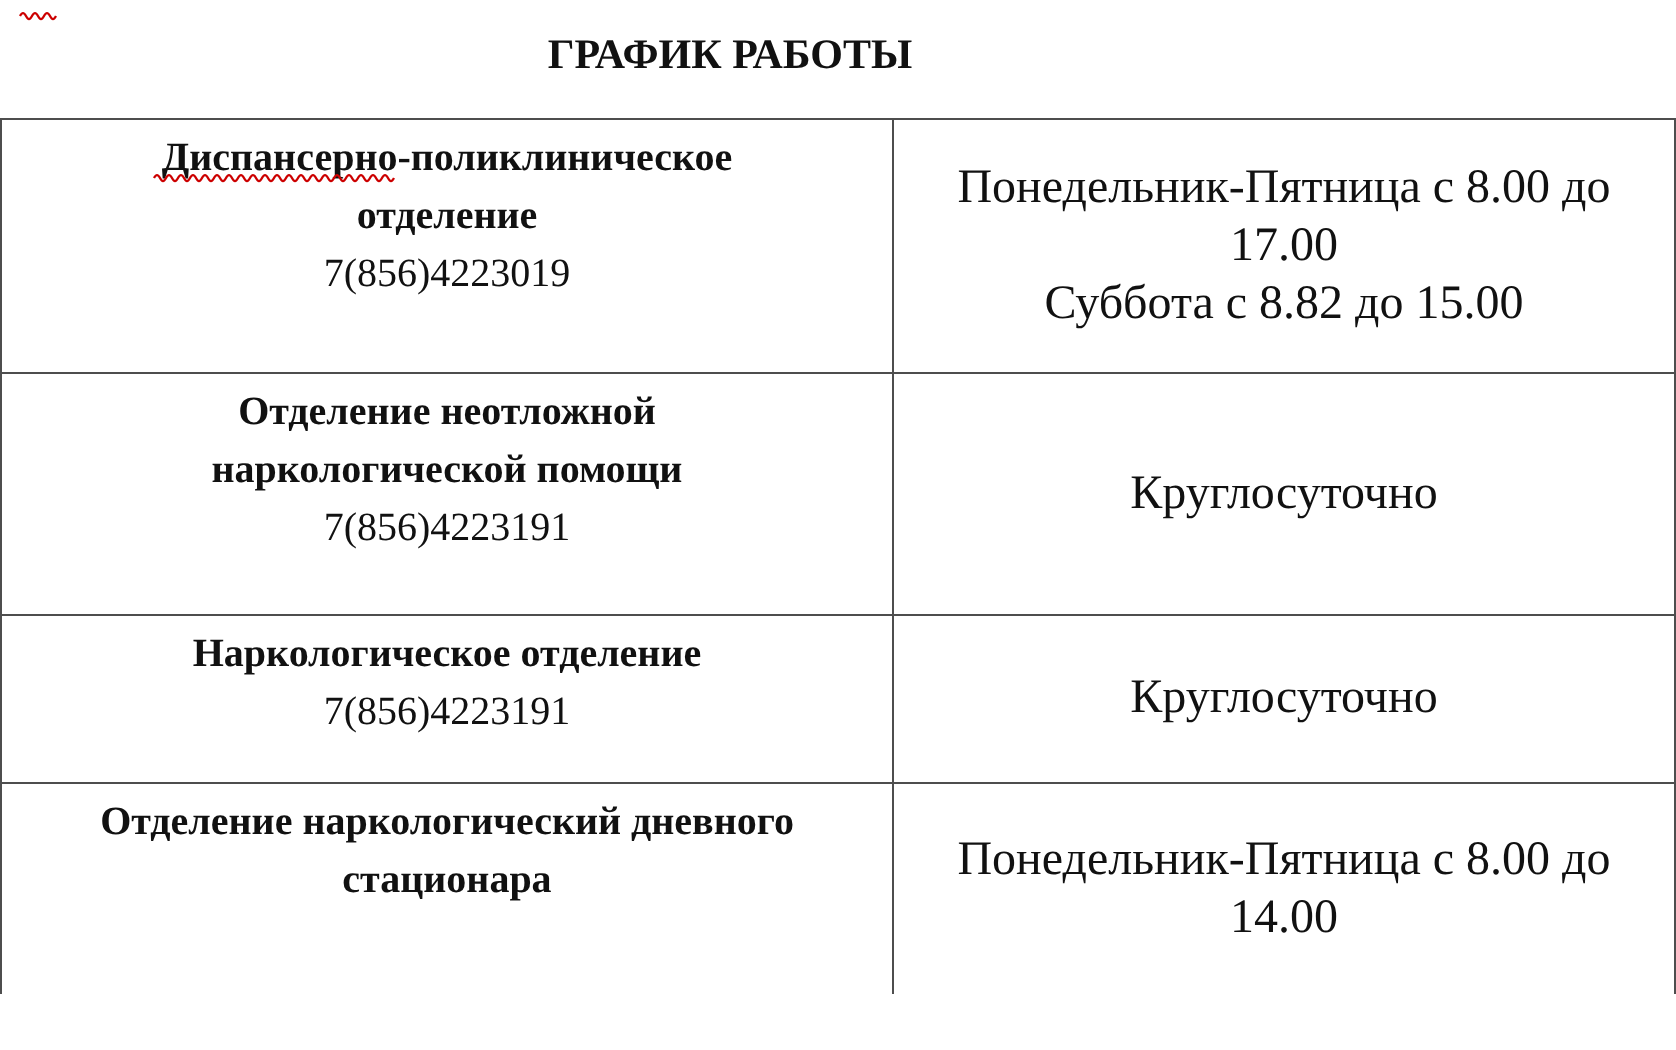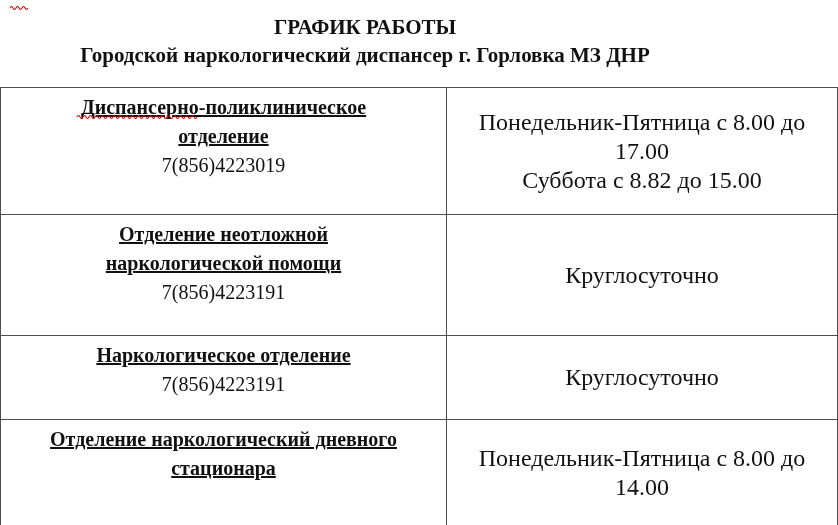--- a/index.html
+++ b/index.html
@@ -47,21 +47,21 @@
   }
   .sched-cell {
     flex: 1 1 auto;
     display: flex;
     flex-direction: column;
     justify-content: center;
     align-items: center;
     text-align: center;
     padding: 0 24px;
   }
-  .dept-line { font-size: 20px; font-weight: bold; line-height: 29px; position: relative; text-decoration: underline; }
+  .dept-line { font-size: 20px; font-weight: bold; line-height: 29px; position: relative; }
   .phone-line { font-size: 20px; font-weight: normal; line-height: 29px; }
   .sched-line { font-size: 24px; font-weight: normal; line-height: 29px; }
 
   
   svg.squiggle { display: block; overflow: visible; }
   .squiggle-under {
     position: absolute;
     left: calc(50% - 168px);
     bottom: 2px;
     width: 162px; height: 6px;
@@ -76,21 +76,20 @@
 <body>
 
 <div class="page">
 
   <svg class="squiggle squiggle-corner" fill="none" xmlns="http://www.w3.org/2000/svg" viewBox="0 0 24 8">
     <path stroke-width="1.5" stroke="#cc0000" d="M0 4 q2 -4 4 0 q2 4 4 0 q2 -4 4 0 q2 4 4 0 q2 -4 4 0 q2 4 4 0"></path>
   </svg>
 
   <div class="header">
     <div class="title">ГРАФИК РАБОТЫ</div>
-    <div class="subtitle">Городской наркологический диспансер г. Горловка МЗ ДНР</div>
   </div>
 
   <div class="schedule-table">
 
     <div class="t-row">
       <div class="dept-cell">
         <div class="dept-line">
           <span>Диспансерно-поликлиническое</span>
           <svg class="squiggle squiggle-under" fill="none" xmlns="http://www.w3.org/2000/svg" viewBox="0 0 160 8">
             <path stroke-width="1.5" stroke="#cc0000" d="M0 4 q2 -4 4 0 q2 4 4 0 q2 -4 4 0 q2 4 4 0 q2 -4 4 0 q2 4 4 0 q2 -4 4 0 q2 4 4 0 q2 -4 4 0 q2 4 4 0 q2 -4 4 0 q2 4 4 0 q2 -4 4 0 q2 4 4 0 q2 -4 4 0 q2 4 4 0 q2 -4 4 0 q2 4 4 0 q2 -4 4 0 q2 4 4 0 q2 -4 4 0 q2 4 4 0 q2 -4 4 0 q2 4 4 0 q2 -4 4 0 q2 4 4 0 q2 -4 4 0 q2 4 4 0 q2 -4 4 0 q2 4 4 0 q2 -4 4 0 q2 4 4 0 q2 -4 4 0 q2 4 4 0 q2 -4 4 0 q2 4 4 0 q2 -4 4 0 q2 4 4 0 q2 -4 4 0 q2 4 4 0"></path>

